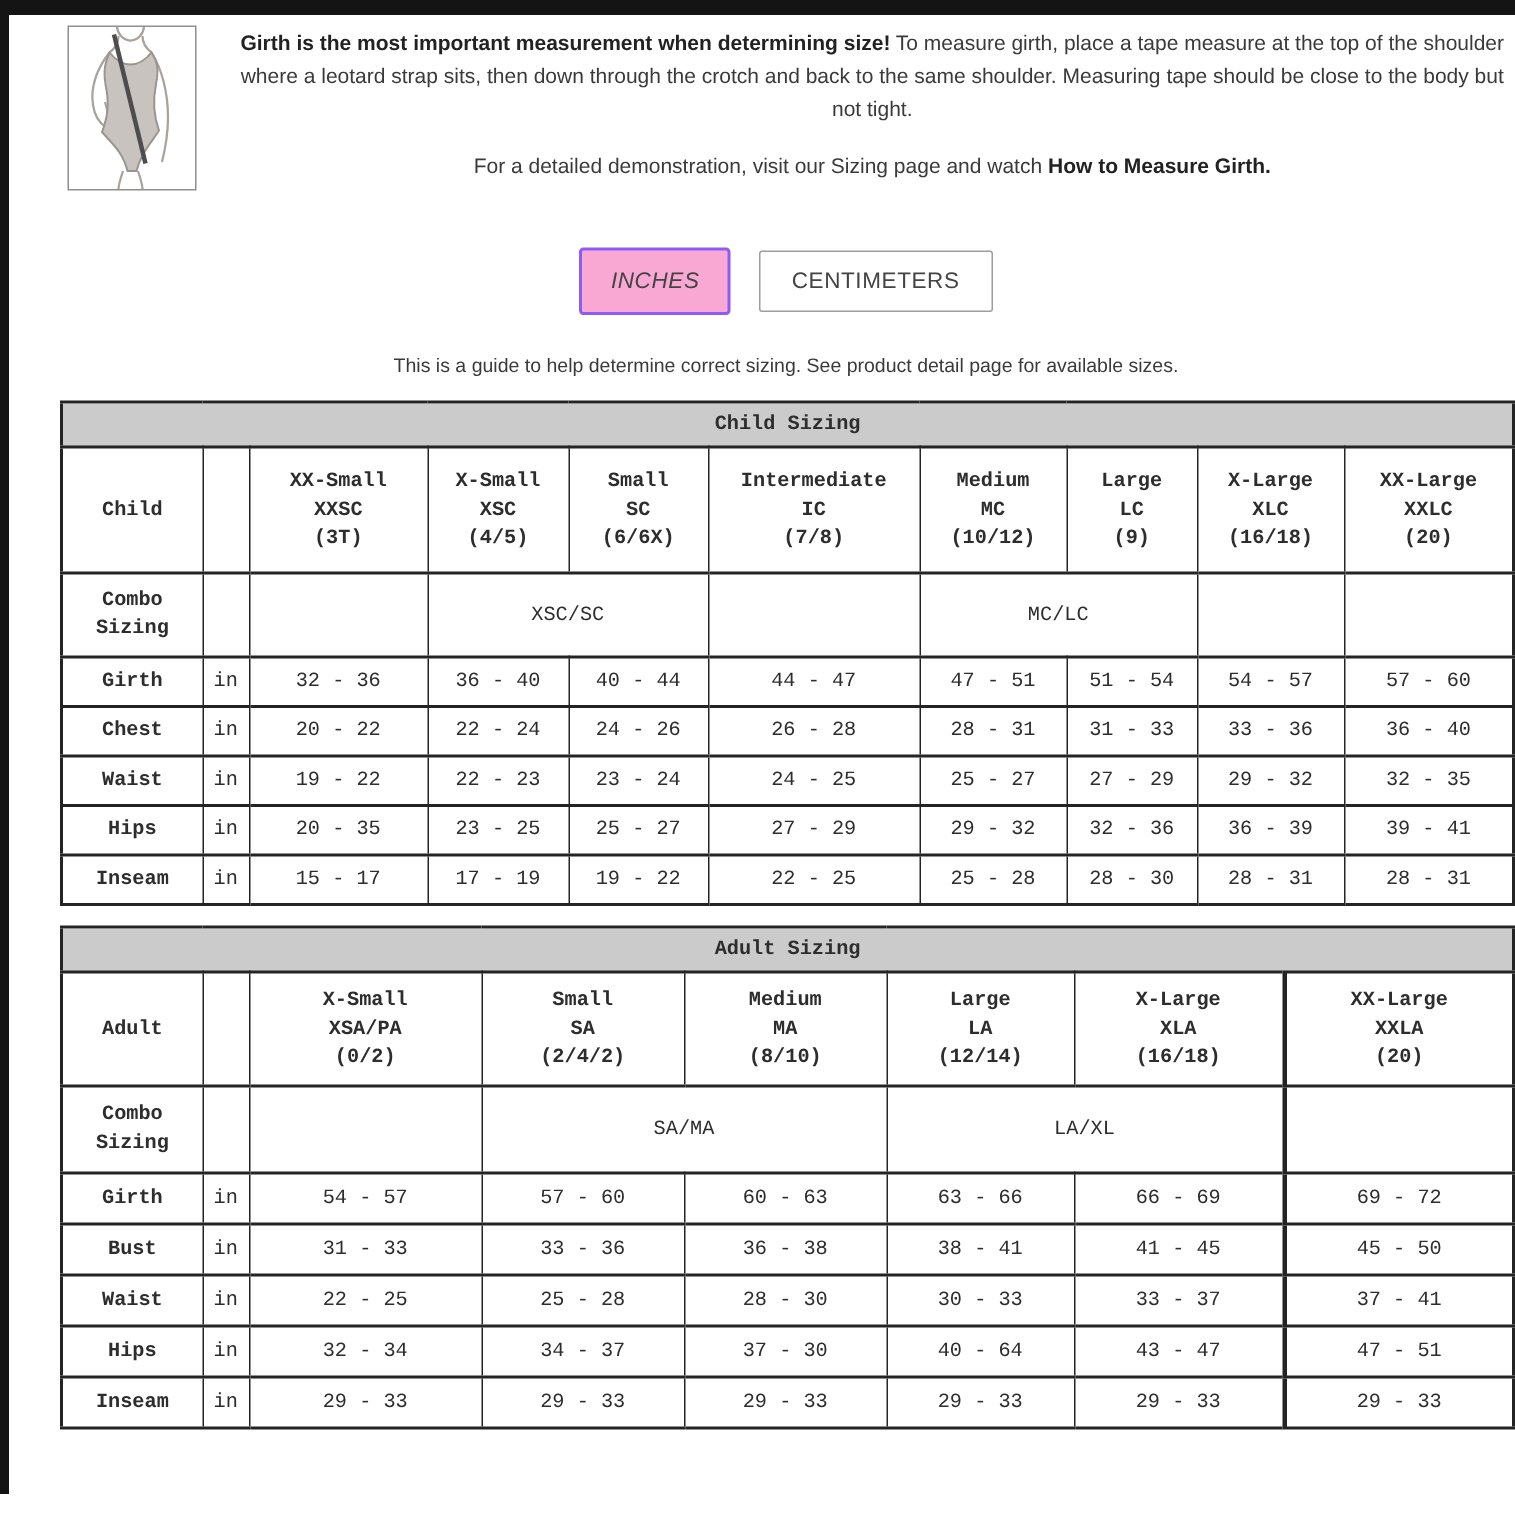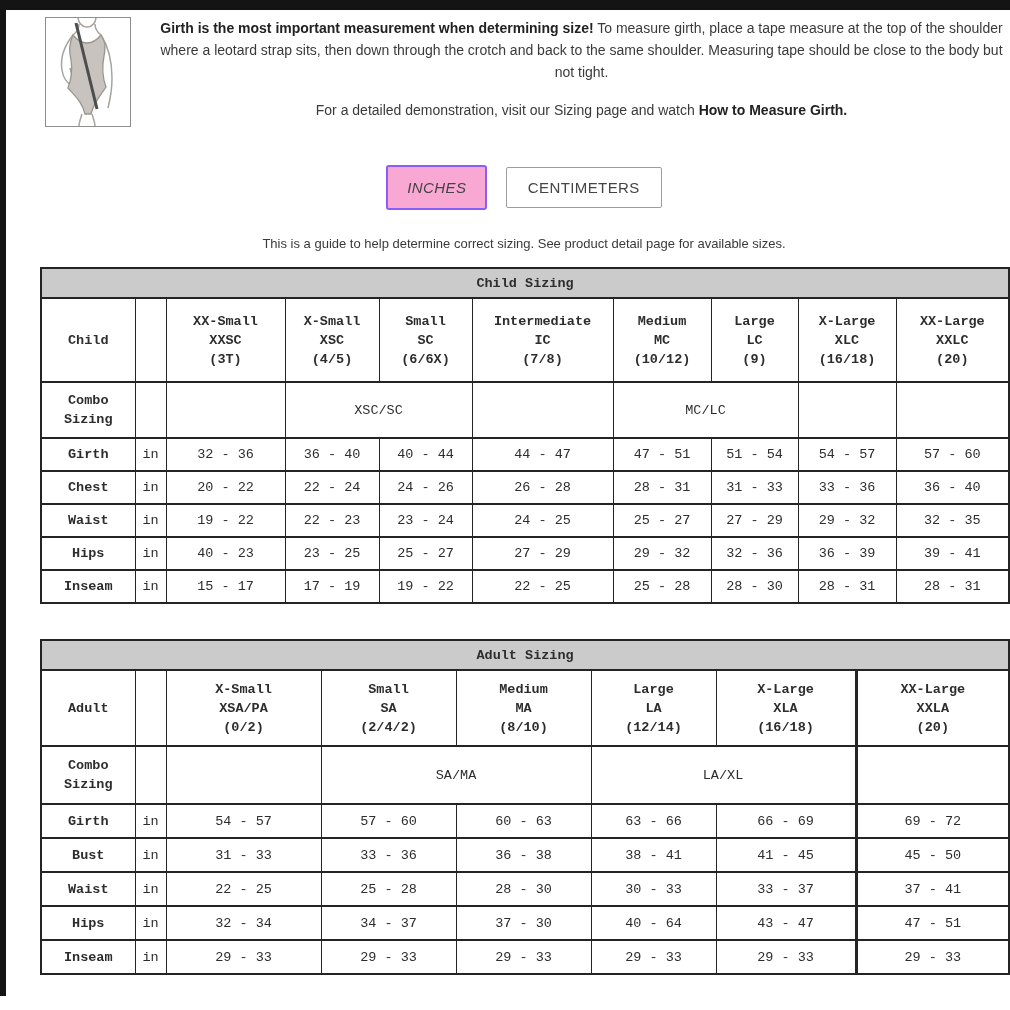--- a/index.html
+++ b/index.html
@@ -34,21 +34,21 @@
   }
   .btn-inches{background:#f9a8d4;border:2px solid #8b5cf6;border-radius:3px;font-style:italic;}
   .btn-cm{background:#ffffff;border:1px solid #9d9d9d;border-radius:2px;margin-left:14px;padding:11px 21px;}
 
   .guide-note{text-align:center;font-size:13px;color:#3a3a3a;margin-top:26px;}
 
   table.size{
     width:968px;border-collapse:collapse;table-layout:fixed;
     border:2px solid #242424;margin-top:16px;font-family:Liberation Mono, monospace;
   }
-  table.size.adult{margin-top:35px;}
+  table.size.adult{margin-top:13px;}
   table.size th,table.size td{
     border:1px solid #242424;border-top-width:2px;border-bottom-width:2px;
     text-align:center;vertical-align:middle;font-size:13.5px;color:#2d2d2d;
     padding:2px 3px;overflow:hidden;
   }
   .ttl{background:#cbcbcb;font-weight:bold;font-size:14px;height:24px;color:#1c1c1c;}
   tr.hdr th{font-weight:bold;line-height:19px;}
   tr.hdr{height:84px;}
   table.adult tr.hdr{height:76px;}
   tr.combo{height:56px;}
@@ -199,21 +199,21 @@
       <td>23 - 24</td>
       <td>24 - 25</td>
       <td>25 - 27</td>
       <td>27 - 29</td>
       <td>29 - 32</td>
       <td>32 - 35</td>
     </tr>
     <tr class="data">
       <th class="rowlab">Hips</th>
       <td class="unit">in</td>
-      <td>40 - 23</td>
+      <td>20 - 35</td>
       <td>23 - 25</td>
       <td>25 - 27</td>
       <td>27 - 29</td>
       <td>29 - 32</td>
       <td>32 - 36</td>
       <td>36 - 39</td>
       <td>39 - 41</td>
     </tr>
     <tr class="data">
       <th class="rowlab">Inseam</th>

